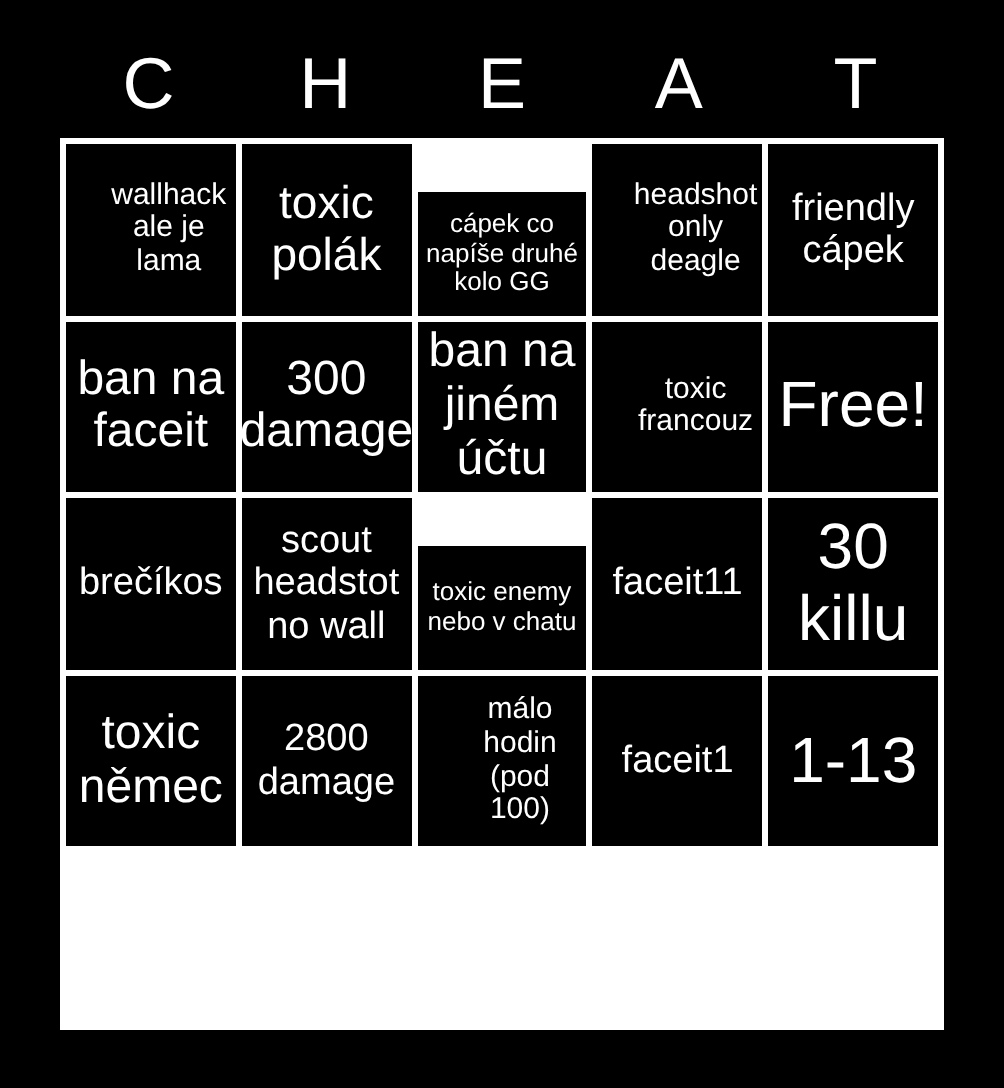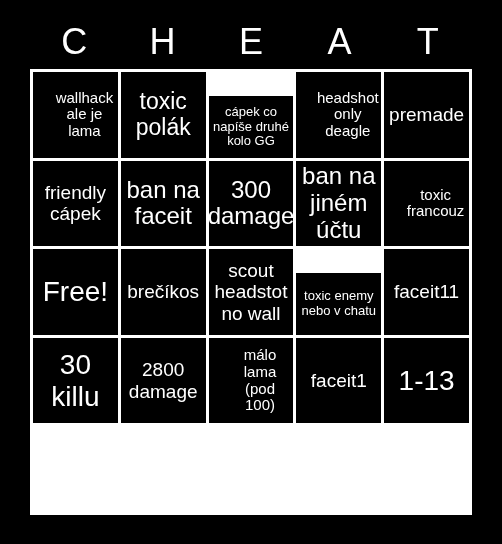--- a/index.html
+++ b/index.html
@@ -63,51 +63,51 @@
     box-sizing: border-box;
     overflow: hidden;
     word-wrap: break-word;
     line-height: 1.12;
   }
   .cell.xs  { font-size: 13px; margin-top: 24px; }
   .cell.s   { font-size: 15px; padding-left: 21px; }
   .cell.m   { font-size: 19px; }
   .cell.l   { font-size: 24px; }
   .cell.xl  { font-size: 23px; }
-  .cell.xxl { font-size: 28px; }
+  .cell.xxl { font-size: 32px; }
 </style>
 </head>
 <body>
 
 <div class="card">
 
   <div class="header-row">
     <div class="header-letter">C</div>
     <div class="header-letter">H</div>
     <div class="header-letter">E</div>
     <div class="header-letter">A</div>
     <div class="header-letter">T</div>
   </div>
 
   <div class="grid-wrap" id="bingo-grid">
       <div class="cell s">wallhack ale je lama</div>
       <div class="cell xl">toxic polák</div>
       <div class="cell xs">cápek co napíše druhé kolo GG</div>
       <div class="cell s">headshot only deagle</div>
-      <div class="cell m">premade</div>
       <div class="cell m">friendly cápek</div>
       <div class="cell l">ban na faceit</div>
       <div class="cell l">300 damage</div>
       <div class="cell l">ban na jiném účtu</div>
       <div class="cell s">toxic francouz</div>
       <div class="cell xxl">Free!</div>
       <div class="cell m">brečíkos</div>
       <div class="cell m">scout headstot no wall</div>
       <div class="cell xs">toxic enemy nebo v chatu</div>
       <div class="cell m">faceit11</div>
       <div class="cell xxl">30 killu</div>
+      <div class="cell l">toxic němec</div>
       <div class="cell m">2800 damage</div>
-      <div class="cell s">málo lama (pod 100)</div>
+      <div class="cell s">málo hodin (pod 100)</div>
       <div class="cell m">faceit1</div>
       <div class="cell xxl">1-13</div>
     </div>
 
 </div>
 
 </body></html>

